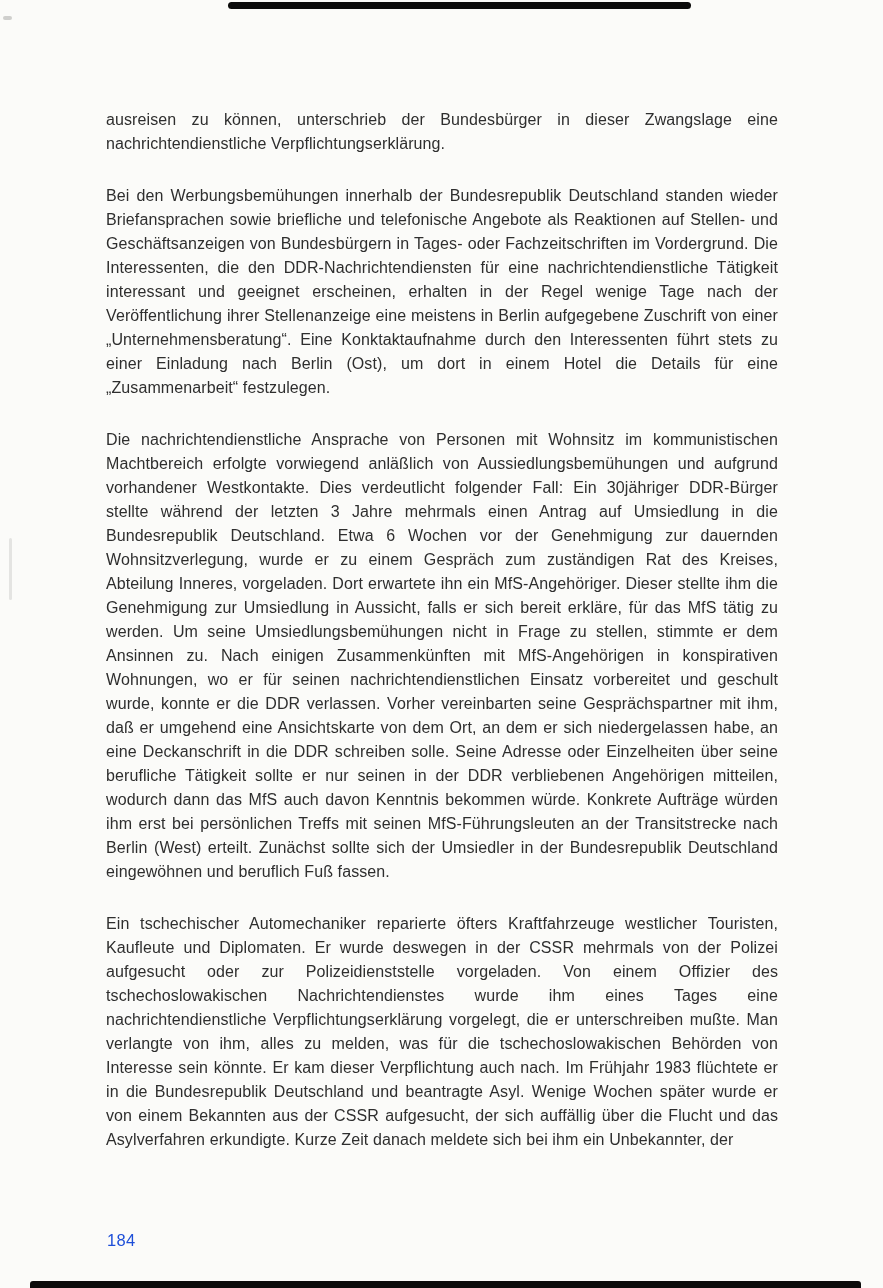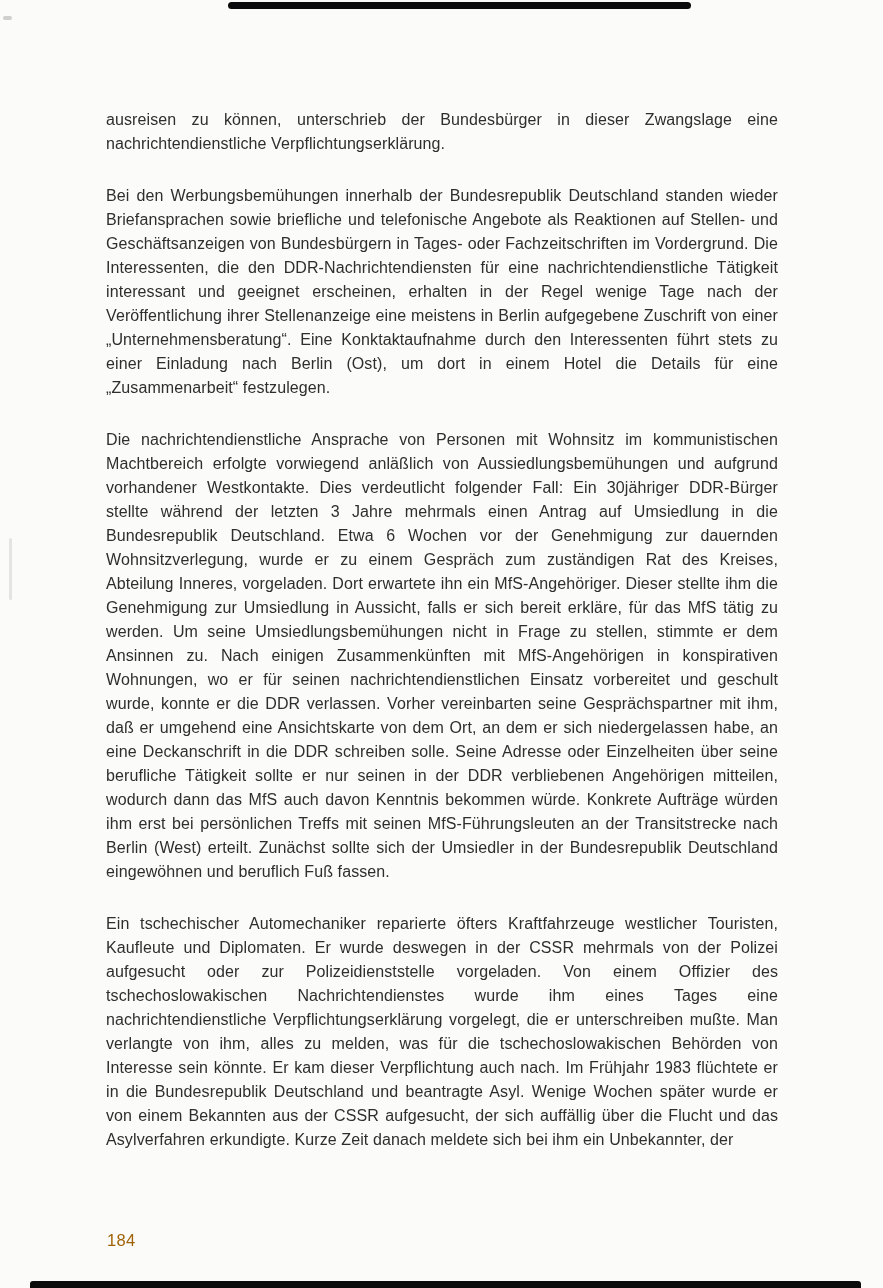--- a/index.html
+++ b/index.html
@@ -65,21 +65,21 @@
     color: #2e2e2e;
     hyphens: auto;
     -webkit-hyphens: auto;
   }
   .text-block p + p { margin-top: 28px; }
   .page-number {
     position: absolute;
     left: 107px;
     top: 1231px;
     font-size: 16.5px;
-    color: #a16207;
+    color: #1d4ed8;
     letter-spacing: 0.3px;
   }
 </style>
 </head>
 <body>
 
 <div class="page">
 
   <div class="scan-bar-top"></div>
   <div class="scan-mark-topleft"></div>

